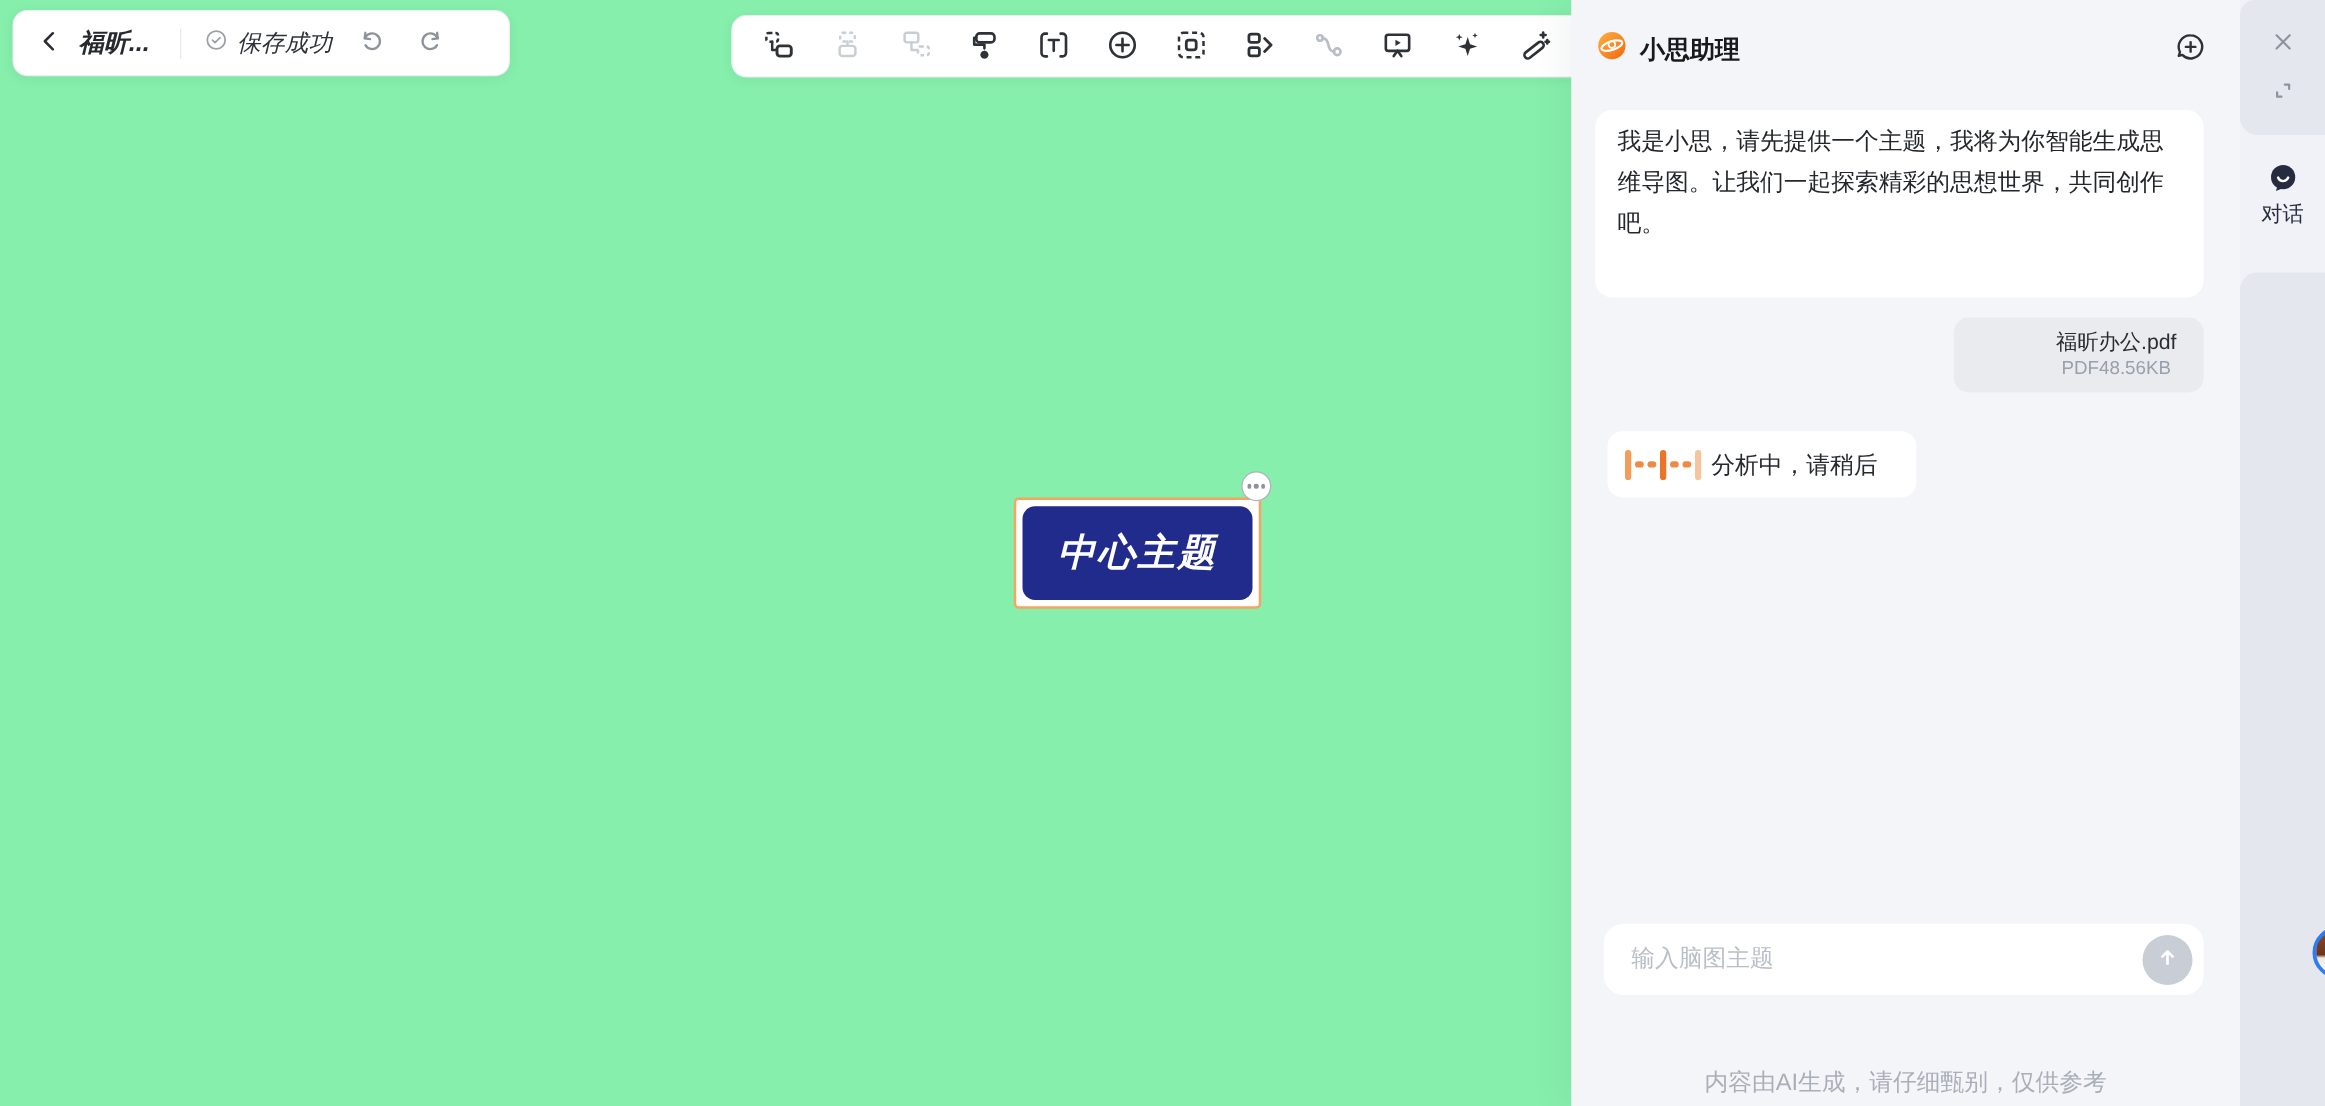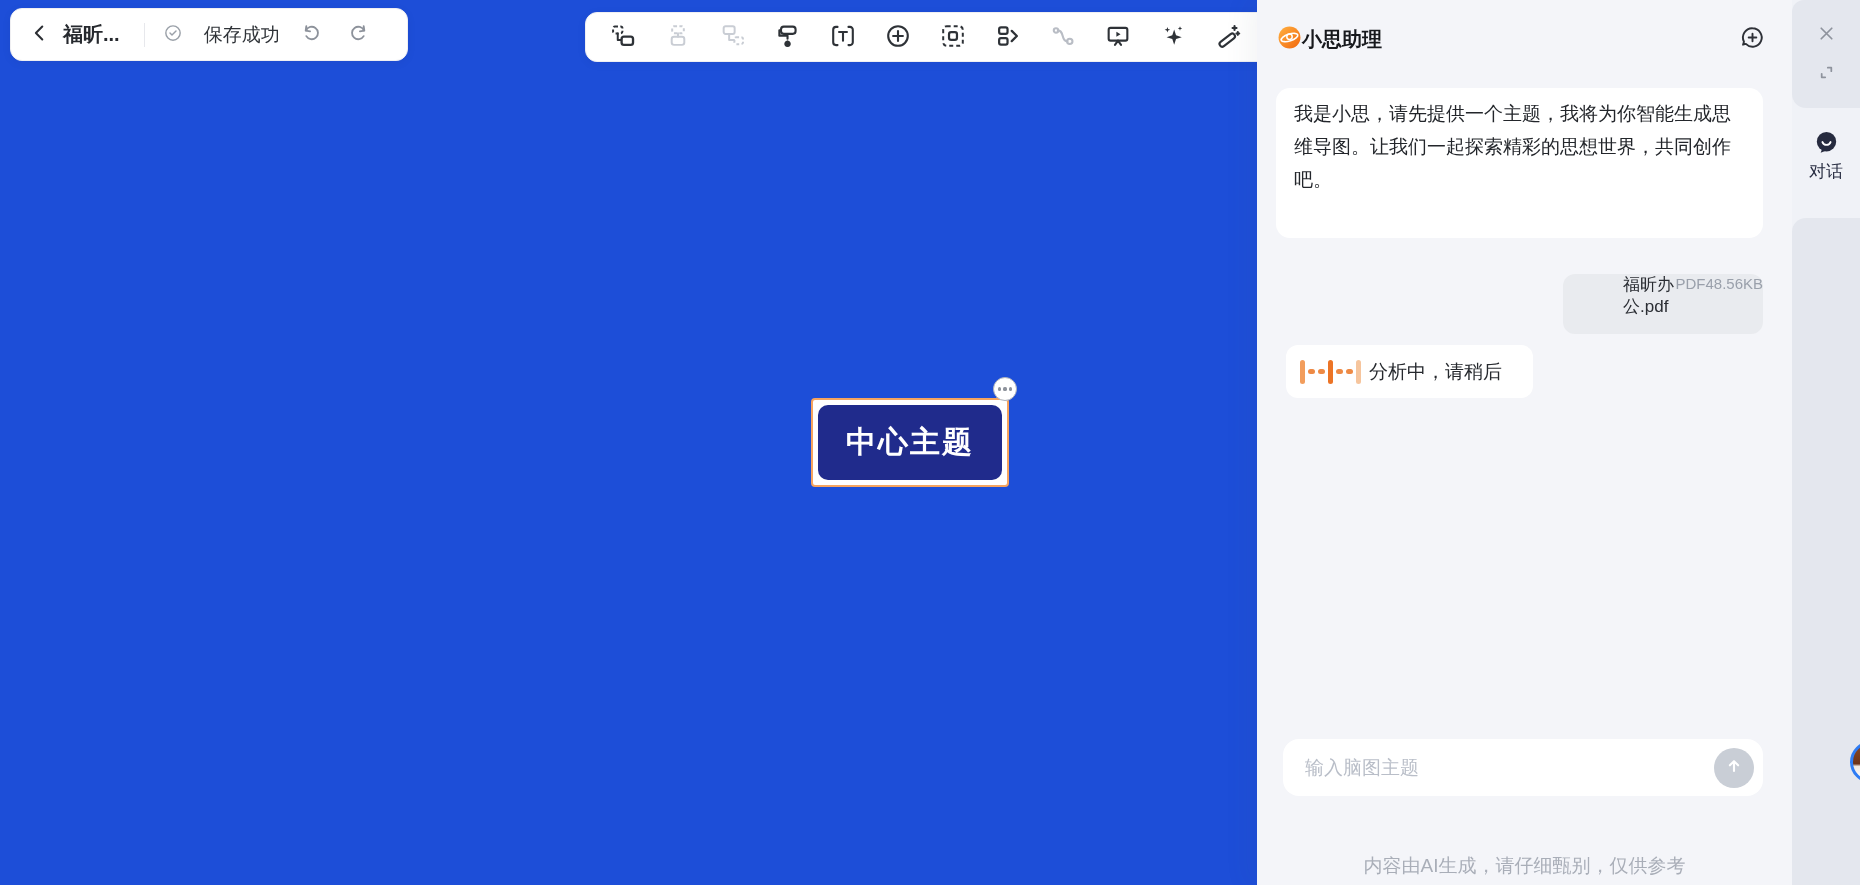--- a/index.html
+++ b/index.html
@@ -5,33 +5,33 @@
   * { margin:0; padding:0; box-sizing:border-box; }
   html,body { width:1860px; height:885px; overflow:hidden; }
   body {
     position:relative;
     background:#ffffff;
     font-family:"Liberation Sans","DejaVu Sans",sans-serif;
     color:#23262b;
   }
 
   
-  .canvas { position:absolute; inset:0; background:#1d4ed8; }
+  .canvas { position:absolute; inset:0; background:#86efac;font-style:italic; }
 
   
   .toolbar-left {
     position:absolute; left:10px; top:8px; height:53px; width:398px;
     background:#fff; border:1px solid #efeff2; border-radius:12px;
     box-shadow:0 2px 10px rgba(30,40,60,.06);
     display:flex; align-items:center; padding:0 18px; z-index:3;
   }
   .tb-btn { display:flex; align-items:center; justify-content:center; cursor:pointer; background:none; border:none; }
   .doc-title { font-size:20px; font-weight:600; color:#26292e; margin:0 24px 0 12px; }
   .v-divider { width:1px; height:24px; background:#e7e8ec; margin-right:18px; }
-  .save-status { display:flex; align-items:center; gap:21px; margin-right:20px; }
+  .save-status { display:flex; align-items:center; gap:7px; margin-right:20px; }
   .save-status .label { font-size:19px; color:#2f3338; }
 
   
   .toolbar-main {
     position:absolute; left:585px; top:12px; height:50px; width:700px;
     background:#fff; border:1px solid #efeff2; border-radius:12px;
     box-shadow:0 2px 10px rgba(30,40,60,.06);
     display:flex; align-items:center; padding:0 20px; gap:21px; z-index:2;
   }
   .tool-btn { width:34px; height:34px; display:flex; align-items:center; justify-content:center; border:none; background:none; border-radius:8px; cursor:pointer; }
@@ -58,32 +58,32 @@
     transform:rotate(45deg); z-index:1;
   }
 
   
   .chat-panel {
     position:absolute; left:1257px; top:0; width:535px; height:885px;
     background:#f4f5f9; z-index:5;
     box-shadow:-10px 0 24px rgba(70,80,100,.06);
   }
   .panel-header { position:absolute; left:20px; right:26px; top:26px; height:26px; display:flex; align-items:center; }
-  .panel-title { font-size:20px; font-weight:700; color:#17191d; flex:1; }
+  .panel-title { font-size:20px; font-weight:700; color:#17191d; margin-left:10px; flex:1; }
 
   .welcome-card {
     position:absolute; left:19px; top:88px; width:487px; height:150px;
     background:#fff; border-radius:14px; padding:9px 18px;
     font-size:19px; line-height:33px; color:#23262b;
   }
   .pdf-card {
-    position:absolute; left:306px; top:274px; width:200px; height:60px;
+    position:absolute; left:306px; top:254px; width:200px; height:60px;
     background:#e9ebef; border-radius:12px;
-    display:flex; flex-direction:row; justify-content:center;
-    padding-left:60px; cursor:pointer;
+    display:flex; flex-direction:column; justify-content:center;
+    padding-left:60px; cursor:pointer;align-items:center;
   }
   .pdf-name { font-size:17px; color:#2a2d33; line-height:22px; }
   .pdf-meta { font-size:15px; color:#9aa0ab; line-height:20px; display:flex; }
 
   .loading-card {
     position:absolute; left:29px; top:345px; width:247px; height:53px;
     background:#fff; border-radius:12px;
     display:flex; align-items:center; padding-left:14px;
   }
   .loading-icon { display:flex; align-items:center; gap:3px; }

